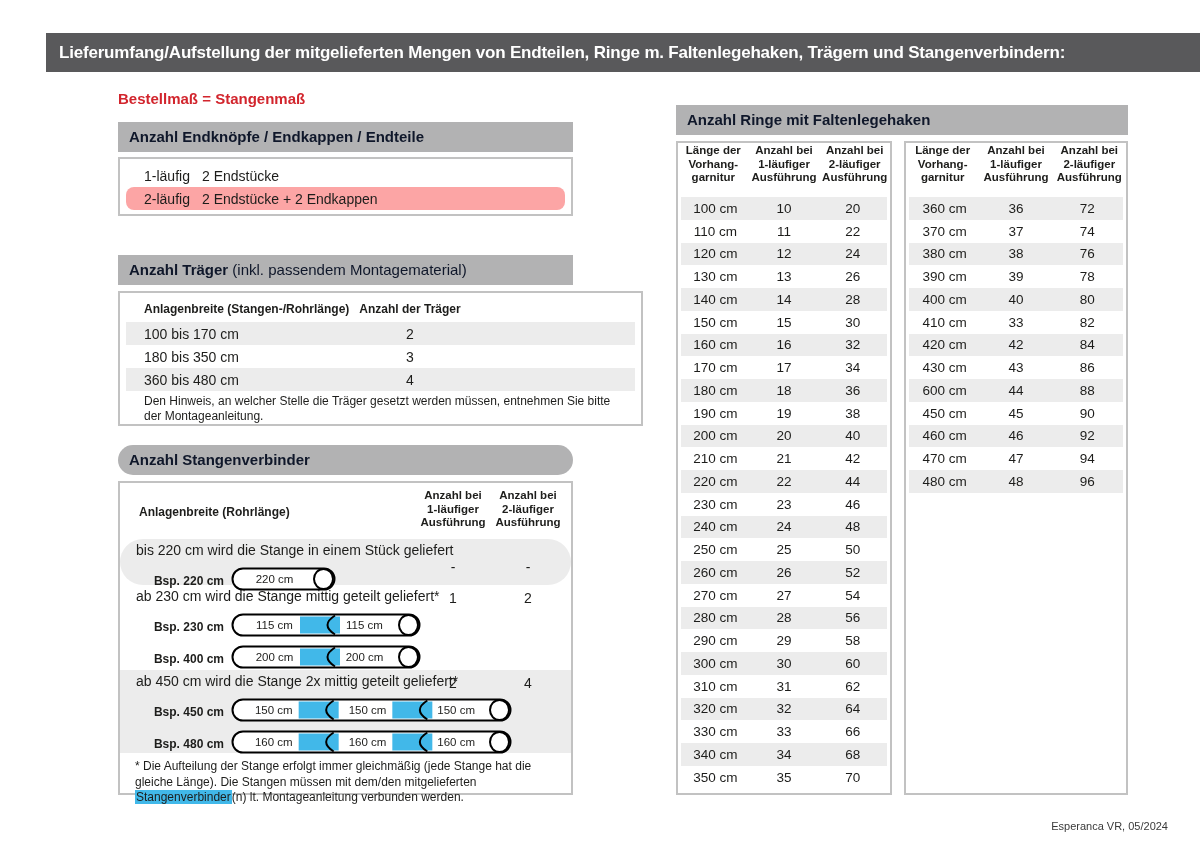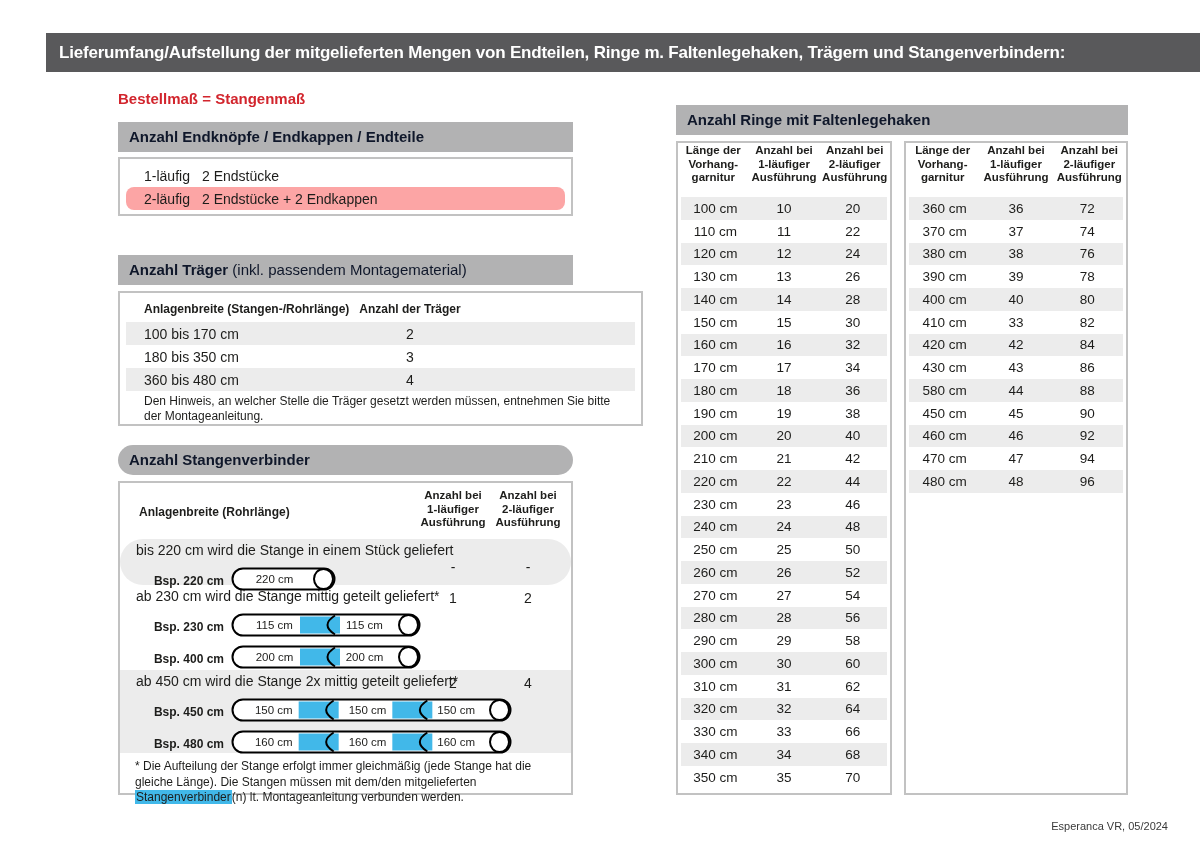--- a/index.html
+++ b/index.html
@@ -460,21 +460,21 @@
         <div class="ring-cell">420 cm</div>
         <div class="ring-cell">42</div>
         <div class="ring-cell">84</div>
       </div>
       <div class="ring-row">
         <div class="ring-cell">430 cm</div>
         <div class="ring-cell">43</div>
         <div class="ring-cell">86</div>
       </div>
       <div class="ring-row stripe">
-        <div class="ring-cell">580 cm</div>
+        <div class="ring-cell">600 cm</div>
         <div class="ring-cell">44</div>
         <div class="ring-cell">88</div>
       </div>
       <div class="ring-row">
         <div class="ring-cell">450 cm</div>
         <div class="ring-cell">45</div>
         <div class="ring-cell">90</div>
       </div>
       <div class="ring-row stripe">
         <div class="ring-cell">460 cm</div>

